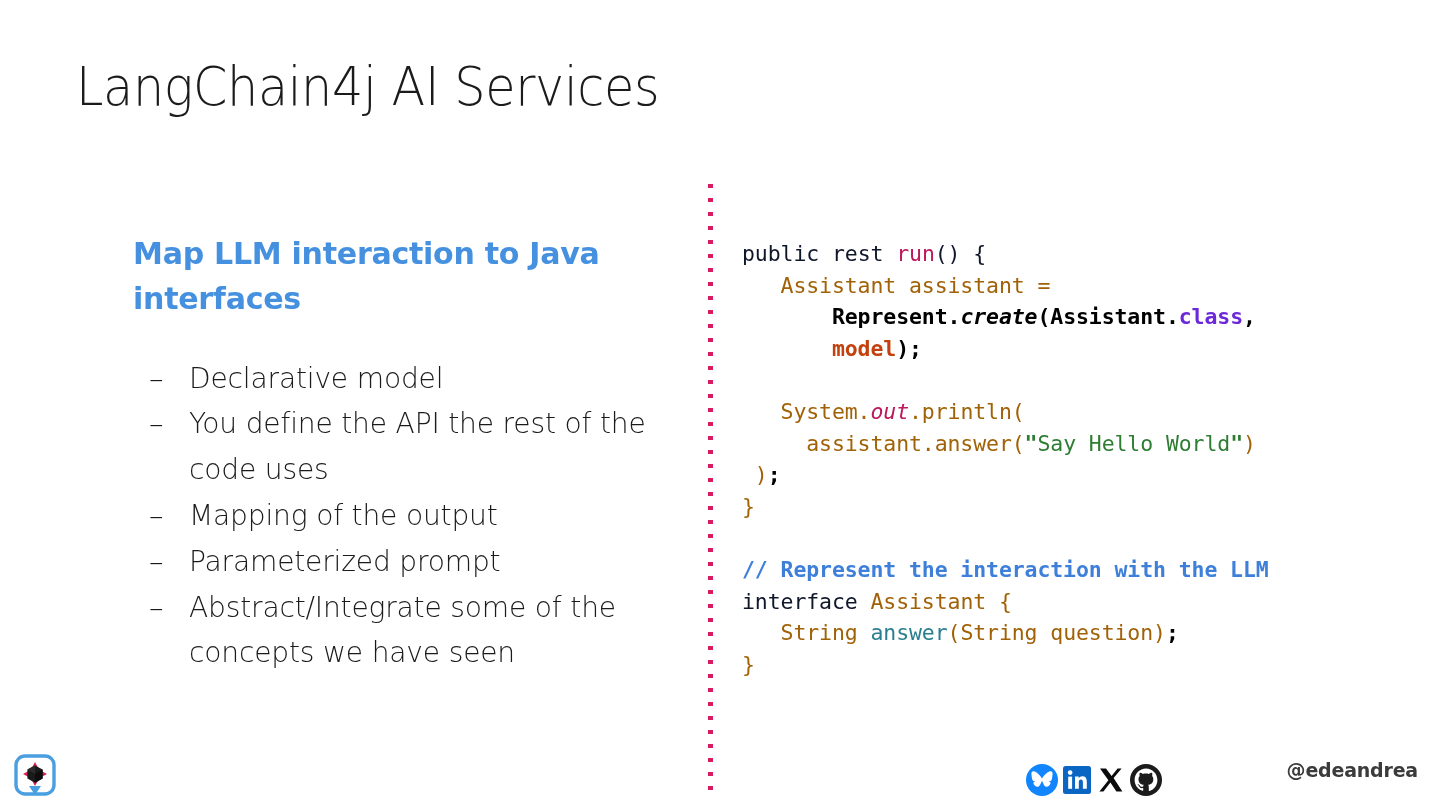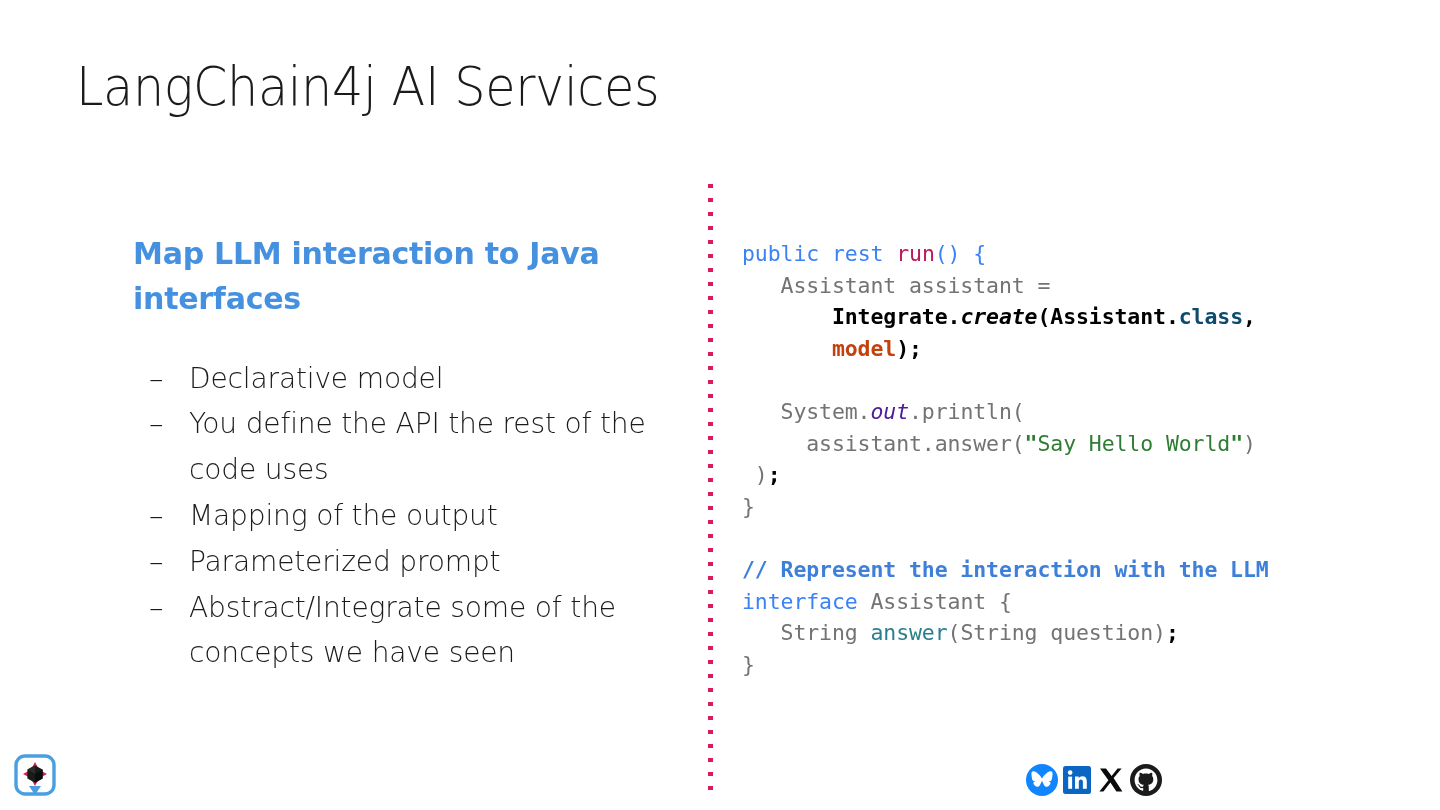--- a/index.html
+++ b/index.html
@@ -95,28 +95,28 @@
   }
   .code {
     font-family: "DejaVu Sans Mono", "Liberation Mono", monospace;
     font-size: 21.5px;
     line-height: 31.6px;
     color: #1a1a1a;
     white-space: pre;
     letter-spacing: -0.1px;
   }
   .code-line { min-height: 31.6px; }
-  .tok-kw       { color: #3b82f6; margin-top: 16px; }
+  .tok-kw       { color: #0f172a; margin-top: 16px; }
   .tok-method   { color: #be185d; }
-  .tok-plain    { color: #737373; text-align: right; }
+  .tok-plain    { color: #a16207; text-align: right; }
   .tok-b        { font-weight: 700; color: #000000; }
   .tok-b-italic { font-weight: 700; font-style: italic; color: #000000; }
-  .tok-b-blue   { font-weight: 700; color: #0c4a6e; }
+  .tok-b-blue   { font-weight: 700; color: #6d28d9; }
   .tok-b-purple { font-weight: 700; color: #c2410c; }
-  .tok-italic-purple { font-style: italic; color: #4c1d95; }
+  .tok-italic-purple { font-style: italic; color: #be185d; }
   .tok-string   { color: #2e7d32; }
   .tok-string-q { color: #2e7d32; font-weight: 700; }
   .tok-comment  { font-weight: 700; color: #3d7fd9; }
   .tok-teal     { color: #2a7f8f; }
   .tok-bold-semi{ font-weight: 700; color: #000000; }
 
   
   .brand-logo {
     position: absolute;
     left: 14px; top: 754px;
@@ -174,21 +174,21 @@
         <span class="bullet-text">Abstract/Integrate some of the concepts we have seen</span>
       </li>
     </ul>
   </div>
 
   <div class="divider"></div>
 
   <div class="code-panel">
     <pre class="code"><span class="code-line"><span class="tok-kw">public</span> <span class="tok-kw">rest</span> <span class="tok-method">run</span><span class="tok-kw">() {</span>
 </span><span class="code-line">   <span class="tok-plain">Assistant assistant =</span>
-</span><span class="code-line">       <span class="tok-b">Integrate.</span><span class="tok-b-italic">create</span><span class="tok-b">(Assistant.</span><span class="tok-b-blue">class</span><span class="tok-b">,</span>
+</span><span class="code-line">       <span class="tok-b">Represent.</span><span class="tok-b-italic">create</span><span class="tok-b">(Assistant.</span><span class="tok-b-blue">class</span><span class="tok-b">,</span>
 </span><span class="code-line">       <span class="tok-b-purple">model</span><span class="tok-b">);</span>
 </span><span class="code-line">
 </span><span class="code-line">   <span class="tok-plain">System.</span><span class="tok-italic-purple">out</span><span class="tok-plain">.println(</span>
 </span><span class="code-line">     <span class="tok-plain">assistant.answer(</span><span class="tok-string-q">"</span><span class="tok-string">Say Hello World</span><span class="tok-string-q">"</span><span class="tok-plain">)</span>
 </span><span class="code-line"> <span class="tok-plain">)</span><span class="tok-bold-semi">;</span>
 </span><span class="code-line"><span class="tok-plain">}</span>
 </span><span class="code-line">
 </span><span class="code-line"><span class="tok-comment">// Represent the interaction with the LLM</span>
 </span><span class="code-line"><span class="tok-kw">interface</span> <span class="tok-plain">Assistant {</span>
 </span><span class="code-line">   <span class="tok-plain">String </span><span class="tok-teal">answer</span><span class="tok-plain">(String question)</span><span class="tok-bold-semi">;</span>
@@ -230,15 +230,16 @@
     </span>
     <span>
       <svg width="36" height="36" viewBox="0 0 36 36" xmlns="http://www.w3.org/2000/svg">
         <circle cx="18" cy="18" r="16" fill="#1b1b1b"></circle>
         <path d="M18 6.6c-6.3 0-11.4 5.1-11.4 11.4 0 5 3.3 9.3 7.8 10.8.6.1.8-.2.8-.6v-2.1c-3.2.7-3.9-1.5-3.9-1.5-.5-1.3-1.3-1.7-1.3-1.7-1-.7.1-.7.1-.7 1.1.1 1.7 1.2 1.7 1.2 1 1.8 2.7 1.3 3.3 1 .1-.7.4-1.3.7-1.6-2.6-.3-5.3-1.3-5.3-5.8 0-1.3.4-2.3 1.2-3.1-.1-.3-.5-1.5.1-3.1 0 0 1-.3 3.2 1.2.9-.3 1.9-.4 2.9-.4s2 .1 2.9.4c2.2-1.5 3.2-1.2 3.2-1.2.6 1.6.2 2.8.1 3.1.8.8 1.2 1.8 1.2 3.1 0 4.5-2.7 5.5-5.3 5.8.4.4.8 1.1.8 2.3v3.4c0 .4.2.7.8.6 4.5-1.5 7.8-5.8 7.8-10.8C29.4 11.7 24.3 6.6 18 6.6z" fill="#ffffff"></path>
       </svg>
     </span>
   </div>
 
   <div class="handles">
+    <div>@edeandrea</div>
   </div>
 
 </div>
 
 </body></html>

